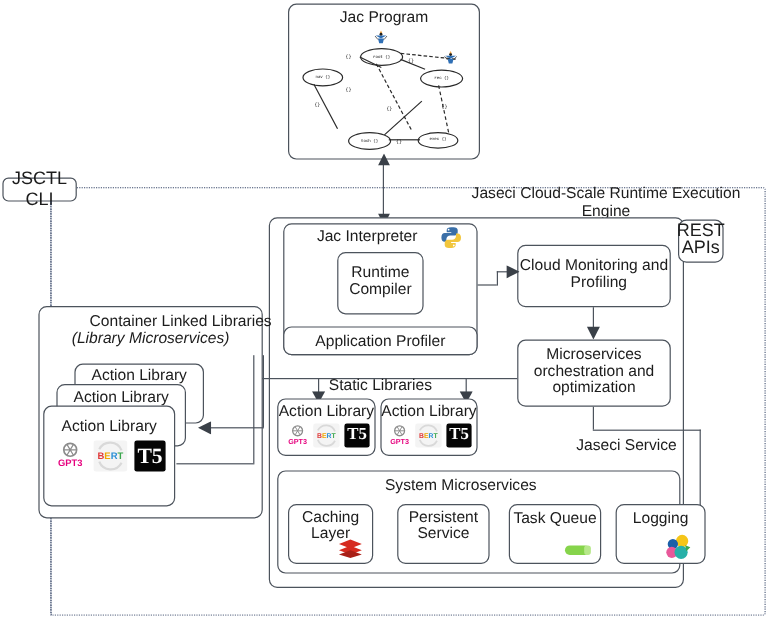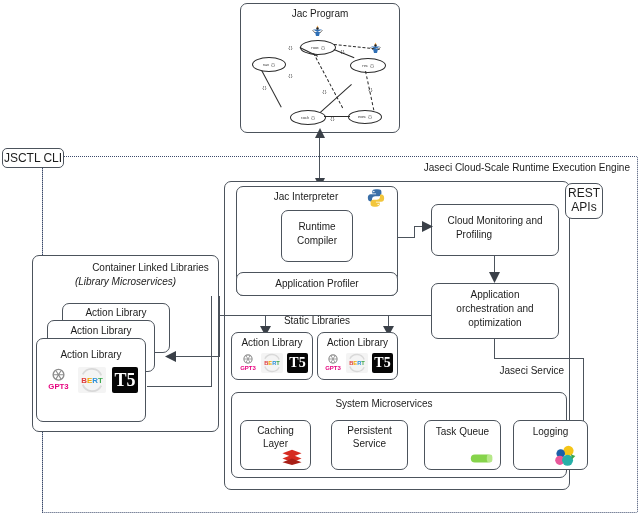--- a/index.html
+++ b/index.html
@@ -2,22 +2,22 @@
 <html><head>
 <meta charset="utf-8">
 <style>
   html,body{margin:0;padding:0;background:#ffffff;}
   body{width:640px;height:522px;position:relative;
        font-family:"Liberation Sans",sans-serif;color:#1c1c1c;overflow:hidden;}
   .abs{position:absolute;box-sizing:border-box;}
   .box{position:absolute;box-sizing:border-box;border:1.4px solid #4c535c;background:#ffffff;border-radius:7px;}
   .lbl{position:absolute;box-sizing:border-box;display:flex;align-items:center;justify-content:center;
        text-align:center;line-height:1.18;}
-  .ttl{font-size:10px;color:#1c1c1c;}
-  .sm{font-size:12px;}
+  .ttl{font-size:13px;color:#1c1c1c;}
+  .sm{font-size:15px;}
   .dotted{position:absolute;box-sizing:border-box;border:1.6px dotted #3b4a6b;border-radius:2px;background:transparent;}
   .vline{position:absolute;background:#4c535c;width:1.4px;}
   .hline{position:absolute;background:#4c535c;height:1.4px;}
   .dline-v{position:absolute;width:0;border-left:1.6px dotted #3b4a6b;}
 
   
   .ico{position:absolute;}
   .py{width:20px;height:20px;}
   .t5{display:inline-block;background:#050505;color:#fff;font-weight:bold;
       font-family:"Liberation Serif",serif;border-radius:2px;text-align:center;}
@@ -108,31 +108,31 @@
 
 <div class="box" style="left:281px;top:210px;width:72px;height:52px;"></div>
 <div class="lbl ttl" style="left:281px;top:219px;width:72px;height:15px;">Runtime</div>
 <div class="lbl ttl" style="left:281px;top:233px;width:72px;height:15px;">Compiler</div>
 
 <div class="box" style="left:236px;top:272px;width:162px;height:24px;"></div>
 <div class="lbl ttl" style="left:236px;top:272px;width:162px;height:24px;">Application Profiler</div>
 
 <div class="box" style="left:431px;top:204px;width:128px;height:52px;"></div>
 <div class="lbl ttl" style="left:431px;top:214px;width:128px;height:14px;">Cloud Monitoring and</div>
-<div class="lbl ttl" style="left:420px;top:228px;width:108px;height:14px;">Profiling</div>
+<div class="lbl ttl" style="left:445px;top:228px;width:108px;height:14px;">Profiling</div>
 
 <div class="hline" style="left:398px;top:237px;width:16px;"></div>
 <div class="vline" style="left:414px;top:226px;height:12px;"></div>
 <div class="hline" style="left:414px;top:226px;width:12px;"></div>
 <svg class="abs" style="left:422px;top:221px;width:11px;height:11px;" viewBox="0 0 11 11">
   <path d="M11 5.5 L0 0 L0 11 Z" fill="#3a4048"></path>
 </svg>
 
 <div class="box" style="left:431px;top:283px;width:128px;height:56px;"></div>
-<div class="lbl ttl" style="left:431px;top:288px;width:128px;height:14px;">Application</div>
+<div class="lbl ttl" style="left:431px;top:288px;width:128px;height:14px;">Microservices</div>
 <div class="lbl ttl" style="left:431px;top:302px;width:128px;height:14px;">orchestration and</div>
 <div class="lbl ttl" style="left:431px;top:316px;width:128px;height:14px;">optimization</div>
 
 <div class="vline" style="left:494px;top:256px;height:20px;"></div>
 <svg class="abs" style="left:489px;top:272px;width:11px;height:11px;" viewBox="0 0 11 11">
   <path d="M5.5 11 L0 0 L11 0 Z" fill="#3a4048"></path>
 </svg>
 
 <div class="vline" style="left:494px;top:339px;height:19px;"></div>
 <div class="hline" style="left:168px;top:315px;width:263px;"></div>

